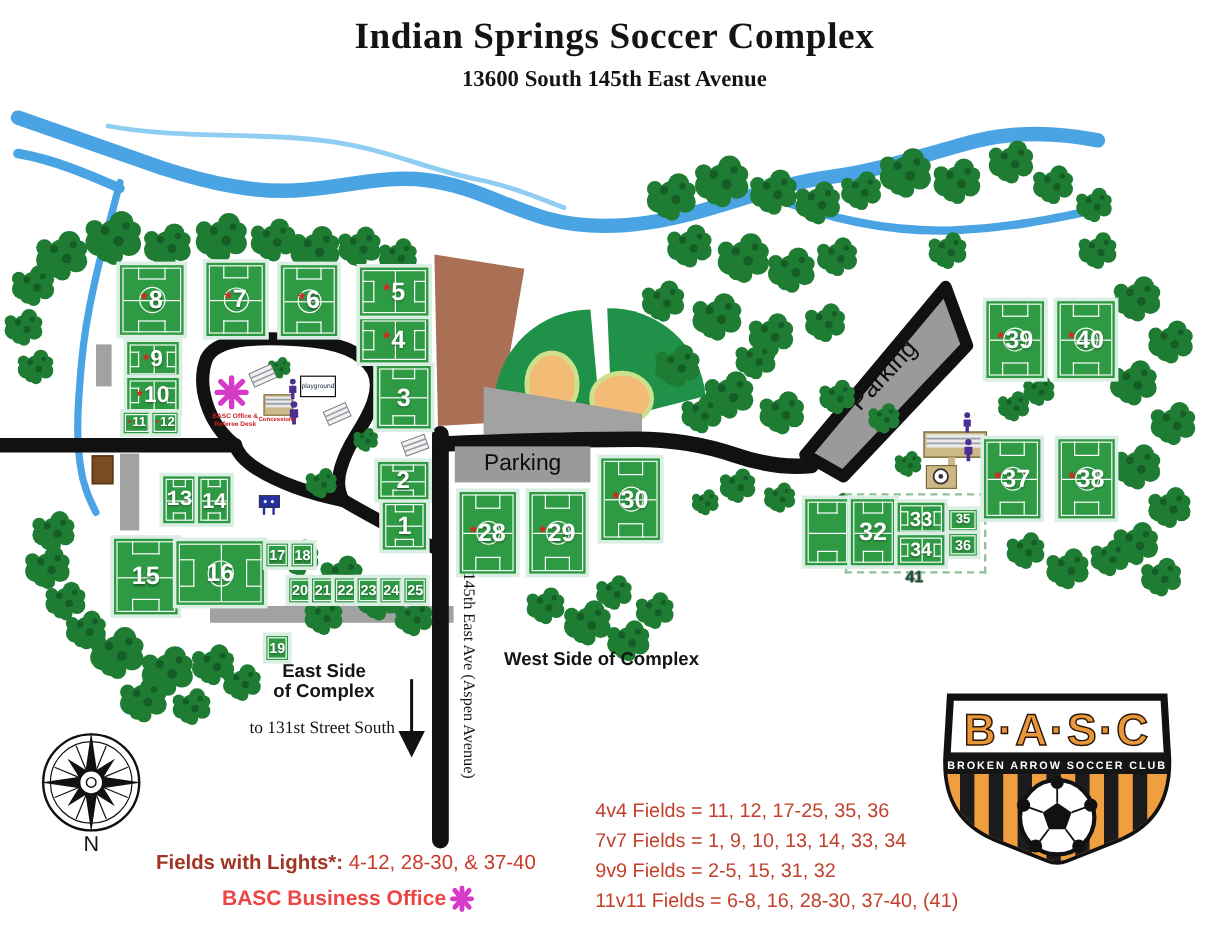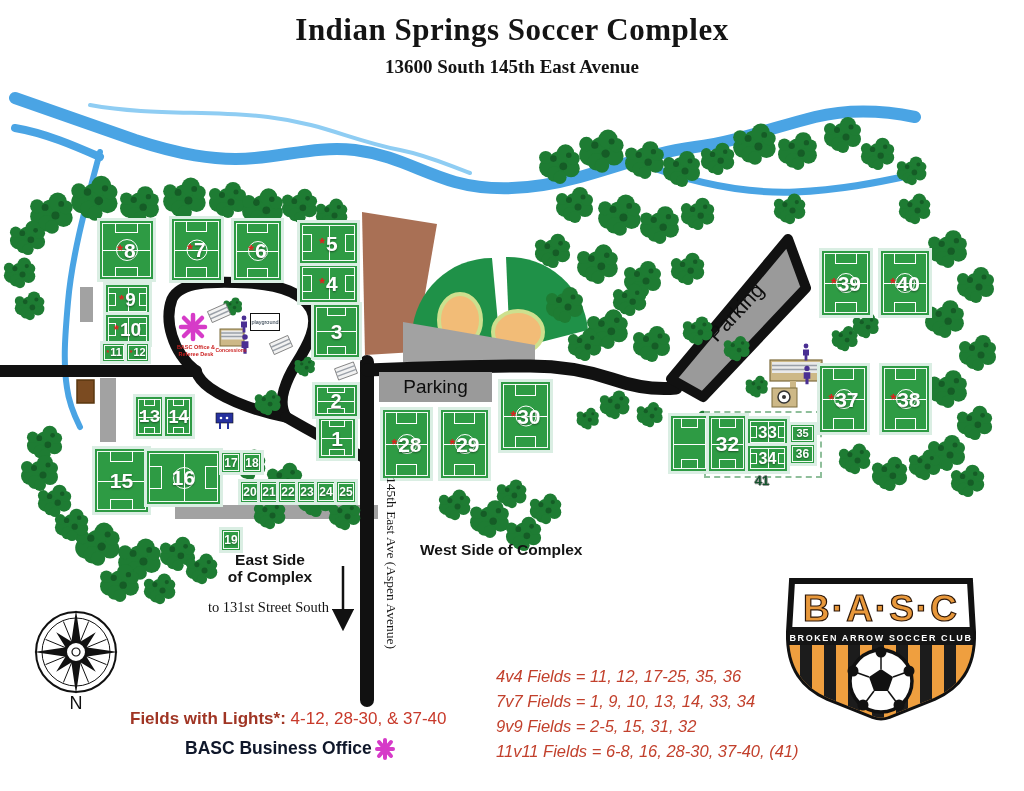--- a/index.html
+++ b/index.html
@@ -53,22 +53,22 @@
   .to131{left:196px;top:599px;width:145px;text-align:center;font-family:"Liberation Serif",serif;font-size:14.5px;}
   .street-v{left:399px;top:477px;transform:rotate(90deg);transform-origin:0 0;white-space:nowrap;
         font-family:"Liberation Serif",serif;font-size:13.5px;}
   .f41{left:748px;top:473px;width:28px;text-align:center;font-weight:bold;font-size:13px;color:#14532d;
         text-shadow:-1px 0 #9a9a9a,1px 0 #9a9a9a,0 -1px #9a9a9a,0 1px #9a9a9a;z-index:3;}
   .dashed-41{left:704px;top:411px;width:114px;height:63px;border:2px dashed #8fbf9b;z-index:1;}
 
   
   .lights-note{left:130px;top:709px;white-space:nowrap;font-size:17px;color:#c8392a;}
   .lights-note b{color:#a03524;}
-  .office-note{left:185px;top:738px;white-space:nowrap;font-size:17.5px;font-weight:bold;color:#0f172a;}
-  #legend-types{left:496px;top:667px;z-index:3;position:absolute;font-style:italic;}
+  .office-note{left:185px;top:738px;white-space:nowrap;font-size:17.5px;font-weight:bold;color:#ef4444;}
+  #legend-types{left:496px;top:667px;z-index:3;position:absolute;}
   .legend-line{font-size:16.5px;color:#c2402c;height:25px;white-space:nowrap;}
   .office-star{left:375px;top:738px;z-index:3;}
 </style>
 </head>
 <body>
 
 <div class="stage">
 
   <svg id="basemap" width="1024" height="791" viewBox="0 0 1024 791">
     <defs>

